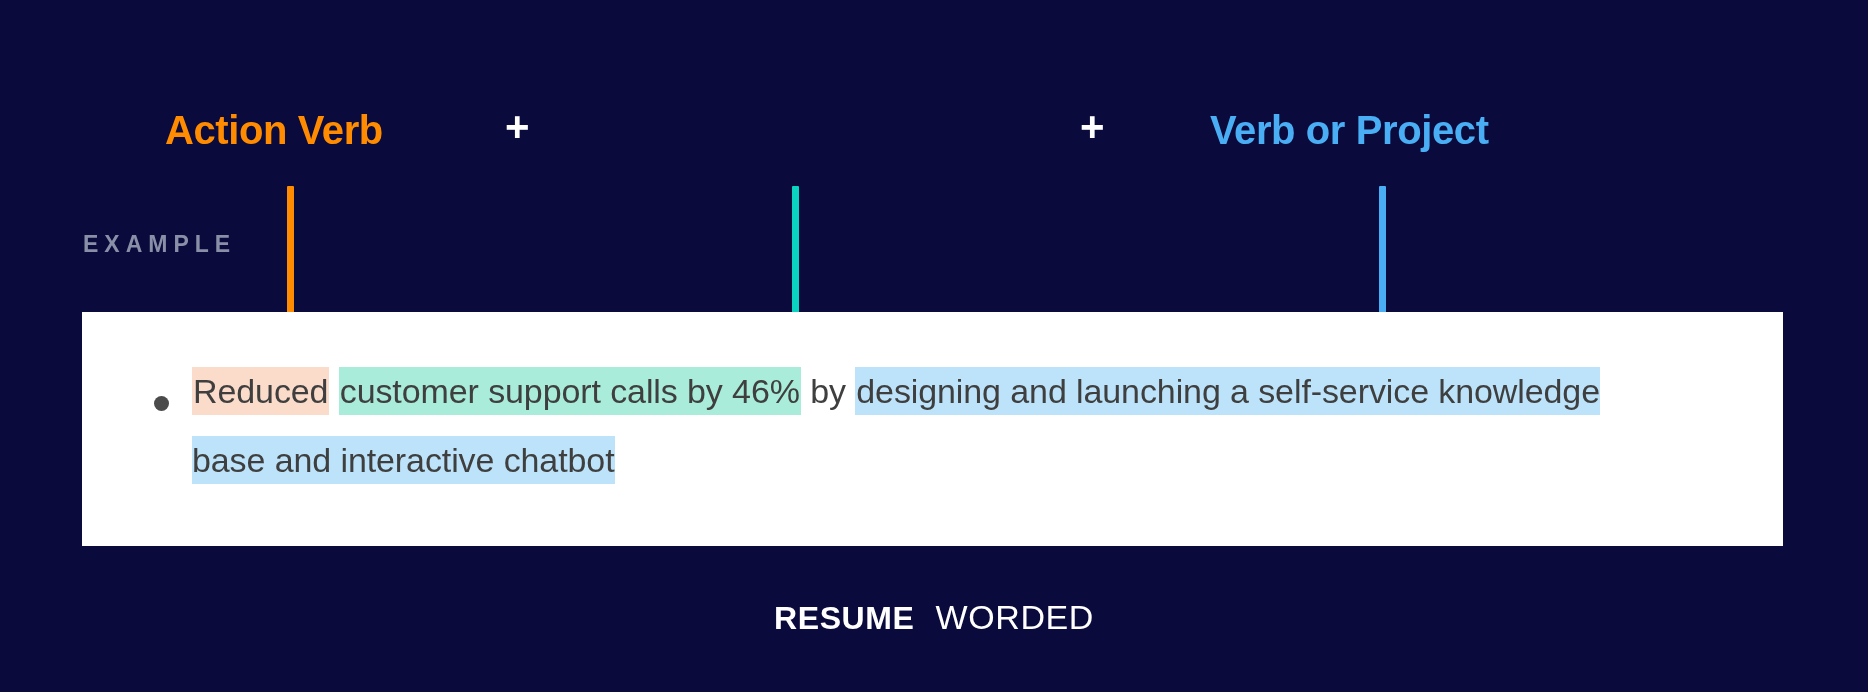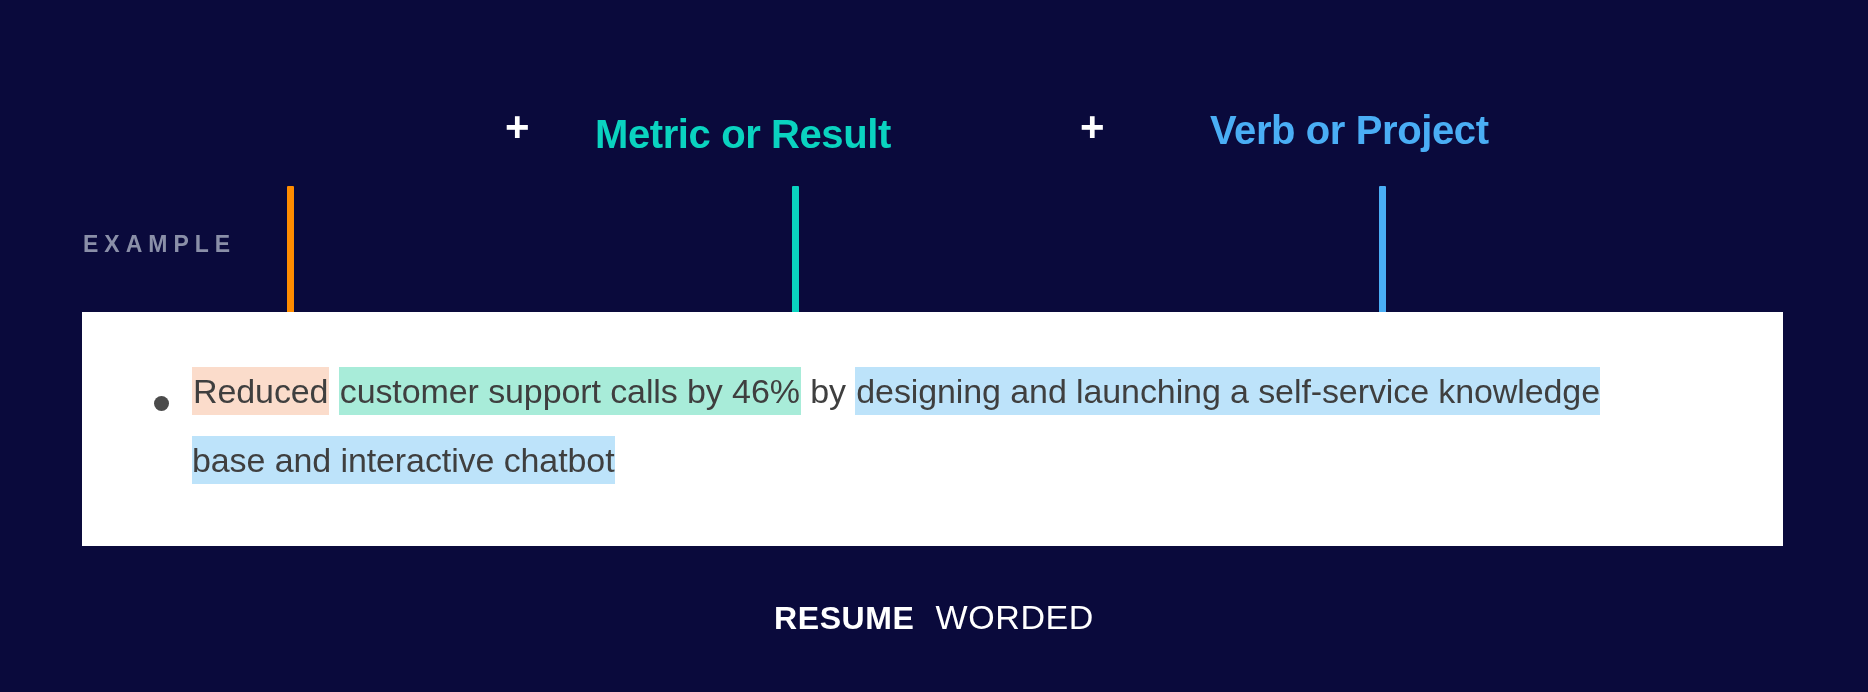--- a/index.html
+++ b/index.html
@@ -117,24 +117,24 @@
     font-size:34px;
     font-weight:normal;
     letter-spacing:0.6px;
     margin-left:21px;
   }
 </style>
 </head>
 <body>
 
 <div id="header-row">
+  <div class="hdr-label" id="hdr-action">Action Verb</div>
 
   <div class="hdr-label" id="hdr-plus-1">+</div>
 
-  <div class="hdr-label" id="hdr-metric">Metric or Result</div>
 
   <div class="hdr-label" id="hdr-plus-2">+</div>
 
   <div class="hdr-label" id="hdr-task">Verb or Project</div>
 </div>
 
 <div class="connector" id="connector-action">
   <div class="stem"></div>
   <div class="dot"></div>
 </div>

